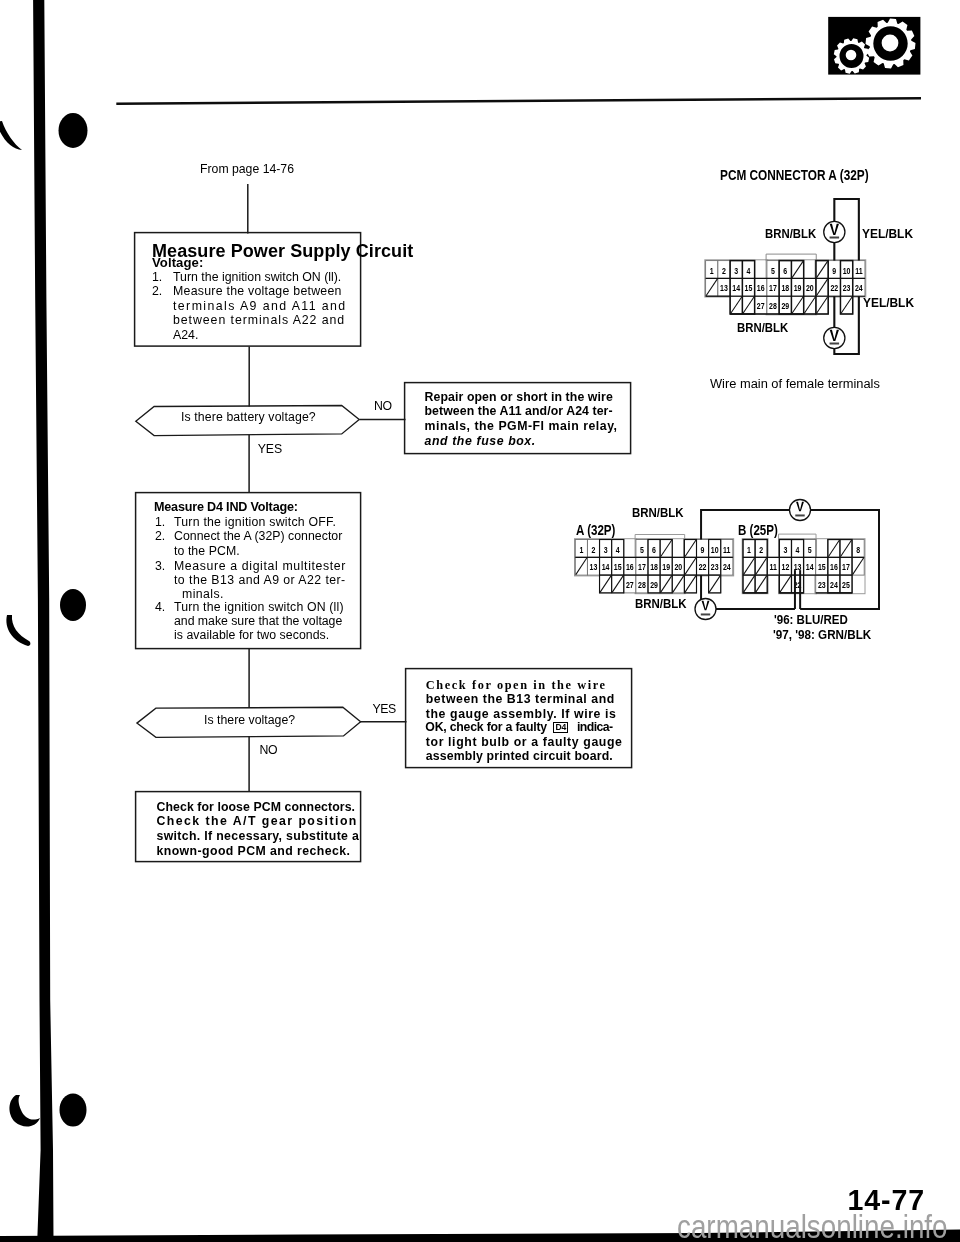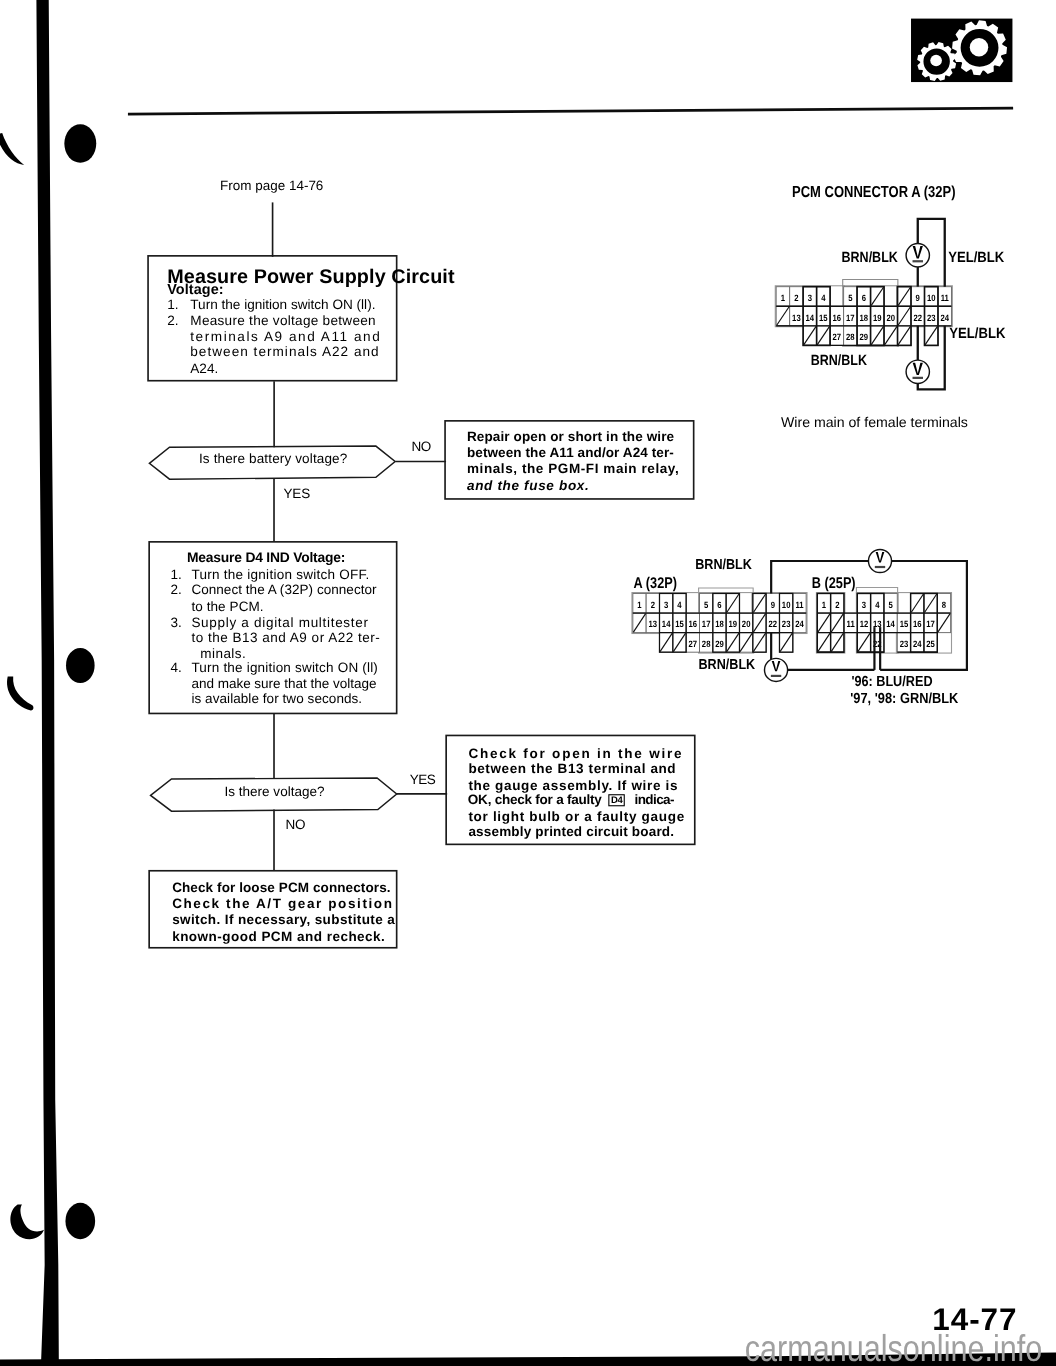--- a/index.html
+++ b/index.html
@@ -91,48 +91,48 @@
     <div class="txt" style="left:19.5px;top:7.6px;letter-spacing:.1px;">Repair open or short in the wire</div>
     <div class="txt" style="left:19.5px;top:22.3px;letter-spacing:.08px;">between the A11 and/or A24 ter-</div>
     <div class="txt" style="left:19.5px;top:36.9px;letter-spacing:.52px;text-align:center;">minals, the PGM-FI main relay,</div>
     <div class="txt" style="left:19.5px;top:51.8px;letter-spacing:.6px;font-style:italic;">and the fuse box.</div>
   </div>
 
   <svg class="abs" style="left:134px;top:491px;width:230px;height:162px" viewBox="0 0 230 162">
     <rect x="1.6" y="1.6" width="225" height="156" fill="none" stroke="#1a1a1a" stroke-width="1.5"></rect>
   </svg>
   <div class="abs" style="left:136px;top:493px;width:225px;height:156px;font-size:12.3px;">
-    <div class="txt" style="left:34px;top:7.8px;font-size:13.1px;font-weight:bold;font-size:12.6px;font-weight:bold;letter-spacing:-0.19px;text-align:center;">Measure D4 IND Voltage:</div>
+    <div class="txt" style="left:18px;top:7.8px;font-size:13.1px;font-weight:bold;font-size:12.6px;font-weight:bold;letter-spacing:-0.19px;text-align:center;">Measure D4 IND Voltage:</div>
     <div class="txt" style="left:19px;top:22.8px;">1.</div>
     <div class="txt" style="left:38px;top:22.8px;letter-spacing:.23px;">Turn the ignition switch OFF.</div>
     <div class="txt" style="left:19px;top:37.2px;">2.</div>
     <div class="txt" style="left:38px;top:37.2px;letter-spacing:.03px;">Connect the A (32P) connector</div>
     <div class="txt" style="left:38px;top:51.9px;letter-spacing:.07px;">to the PCM.</div>
     <div class="txt" style="left:19px;top:66.6px;">3.</div>
-    <div class="txt" style="left:38px;top:66.6px;letter-spacing:.63px;">Supply a digital multitester</div>
+    <div class="txt" style="left:38px;top:66.6px;letter-spacing:.63px;">Measure a digital multitester</div>
     <div class="txt" style="left:38px;top:80.6px;letter-spacing:.45px;">to the B13 and A9 or A22 ter-</div>
     <div class="txt" style="left:46px;top:94.7px;letter-spacing:.42px;">minals.</div>
     <div class="txt" style="left:19px;top:107.6px;">4.</div>
     <div class="txt" style="left:38px;top:107.6px;letter-spacing:.17px;">Turn the ignition switch ON (ll)</div>
     <div class="txt" style="left:38px;top:121.7px;letter-spacing:-.02px;">and make sure that the voltage</div>
     <div class="txt" style="left:38px;top:135.7px;letter-spacing:.05px;">is available for two seconds.</div>
   </div>
 
   <svg class="abs" style="left:130px;top:702px;width:236px;height:42px" viewBox="0 0 236 42">
     <path d="M6.9 21.1 L25.9 6.2 L212.8 5.3 L230.6 19.8 L213.5 33.9 L25.9 35.4 Z" fill="none" stroke="#1a1a1a" stroke-width="1.35"></path>
   </svg>
   <div class="txt" style="left:204px;top:714.2px;font-size:12.3px;letter-spacing:.01px;">Is there voltage?</div>
   <div class="txt" style="left:372.5px;top:702.9px;font-size:12.3px;letter-spacing:-.5px;">YES</div>
   <div class="txt" style="left:259.5px;top:744px;font-size:12.3px;letter-spacing:-.3px;">NO</div>
 
   <svg class="abs" style="left:404px;top:667px;width:231px;height:104px" viewBox="0 0 231 104">
     <rect x="1.6" y="1.6" width="226" height="99" fill="none" stroke="#1a1a1a" stroke-width="1.5"></rect>
   </svg>
   <div class="abs" style="left:406px;top:669px;width:226px;height:99px;font-size:12.3px;font-weight:bold;">
-    <div class="txt" style="left:19.8px;top:9.5px;letter-spacing:1.6px;">Check for open in the wire</div>
+    <div class="txt" style="left:19.8px;top:9.5px;letter-spacing:1.6px;font-family:Liberation Serif, serif;">Check for open in the wire</div>
     <div class="txt" style="left:19.8px;top:24.1px;letter-spacing:.55px;">between the B13 terminal and</div>
     <div class="txt" style="left:19.8px;top:38.7px;letter-spacing:.6px;">the gauge assembly. If wire is</div>
     <div class="txt" style="left:19.3px;top:52.1px;letter-spacing:-.22px;">OK, check for a faulty</div>
     <span class="abs" style="left:147.4px;top:52.5px;width:12.6px;height:9.8px;border:1.2px solid #000;font-size:8.6px;
                  font-weight:bold;line-height:9.8px;text-align:center;letter-spacing:-.3px;">D4</span>
     <div class="txt" style="left:170.9px;top:52.1px;letter-spacing:-.56px;">indica-</div>
     <div class="txt" style="left:19.8px;top:66.7px;letter-spacing:.62px;">tor light bulb or a faulty gauge</div>
     <div class="txt" style="left:19.8px;top:81.3px;letter-spacing:.15px;">assembly printed circuit board.</div>
   </div>
 

